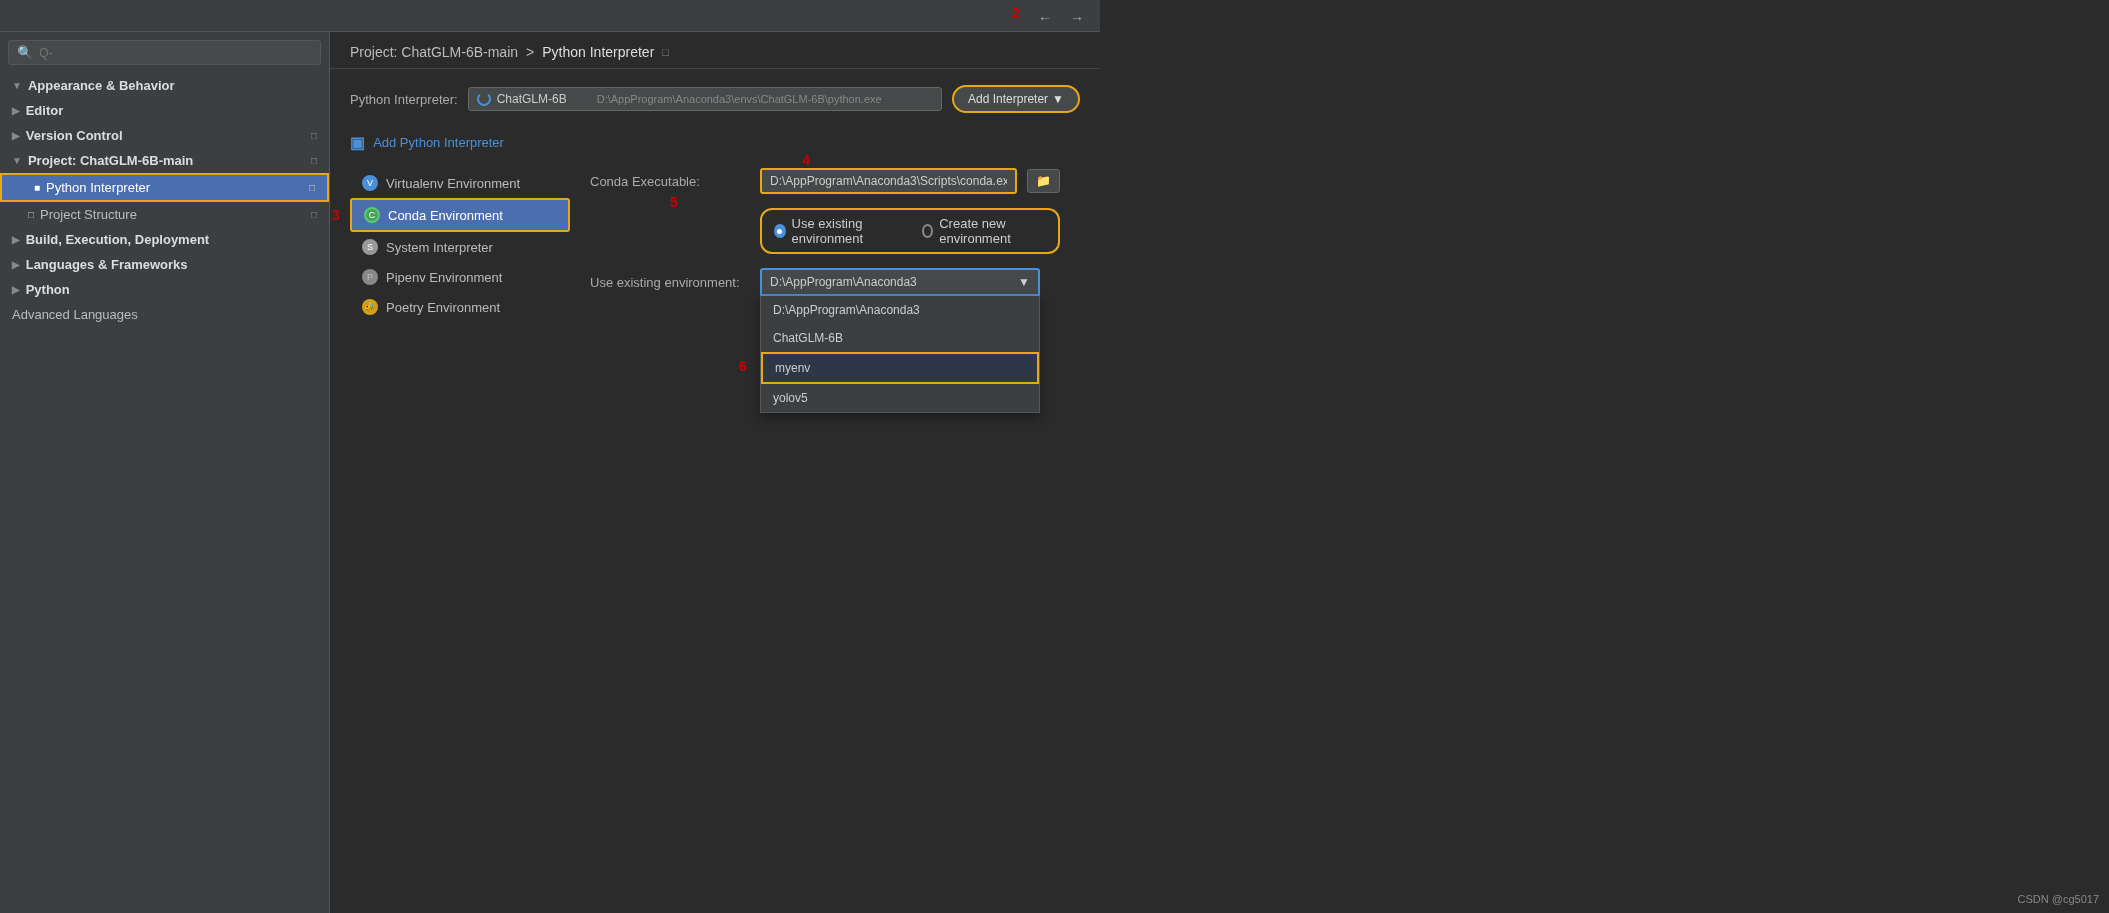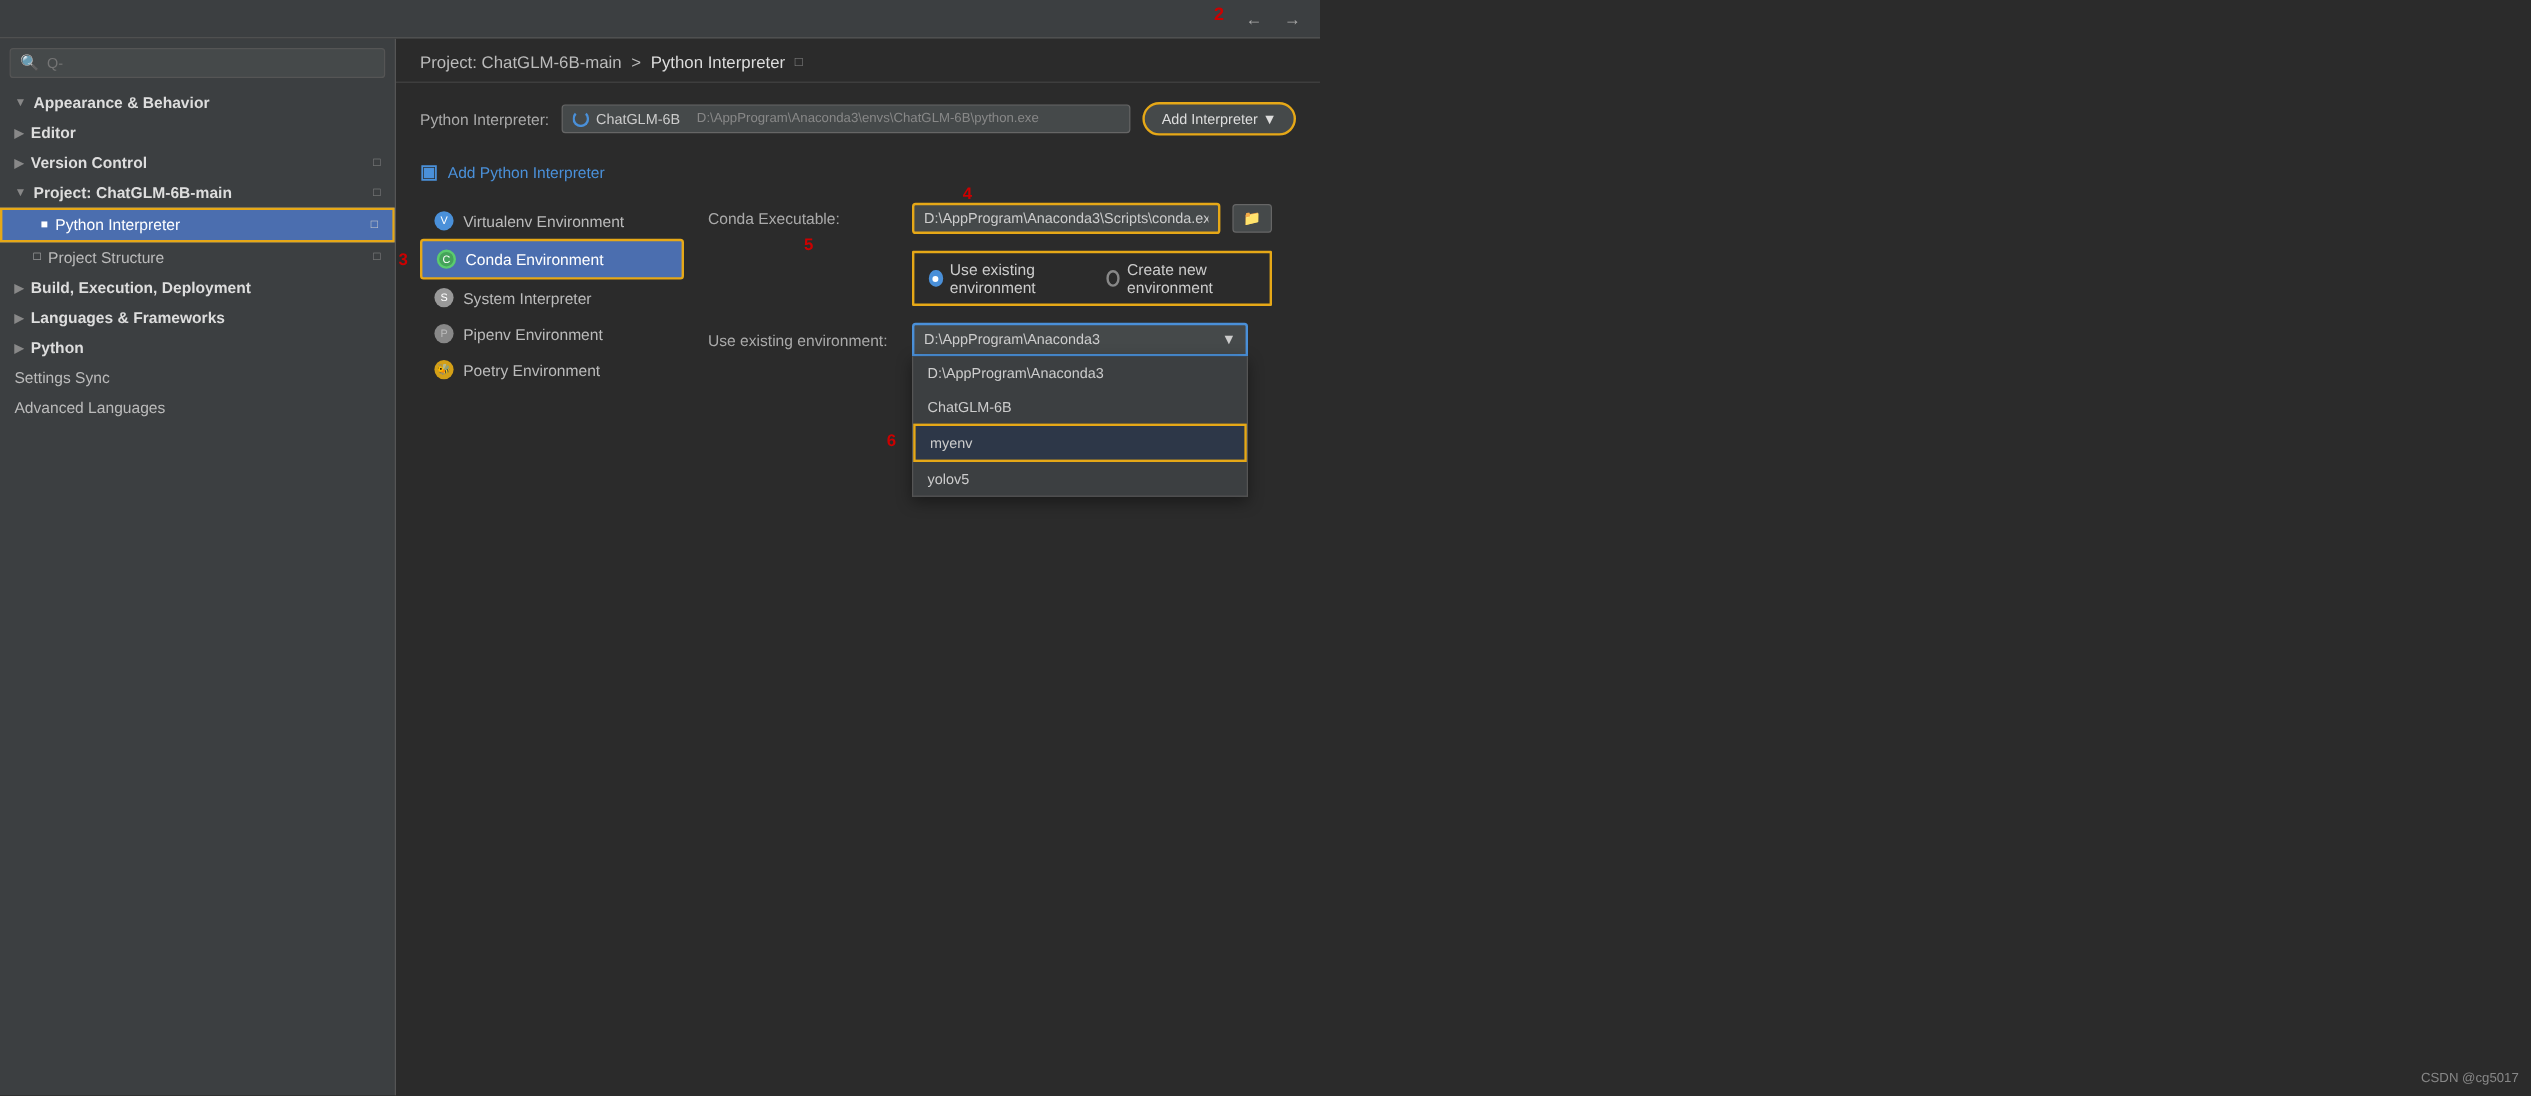--- a/index.html
+++ b/index.html
@@ -405,23 +405,20 @@
     <div class="sidebar-item section-header">
       <span class="chevron">▶</span>
       <span>Languages &amp; Frameworks</span>
     </div>
 
     <div class="sidebar-item section-header">
       <span class="chevron">▶</span>
       <span>Python</span>
     </div>
 
-    <div class="sidebar-item">
-      <span>Settings Sync</span>
-    </div>
 
     <div class="sidebar-item">
       <span>Advanced Languages</span>
     </div>
   </div>
 
   <div class="content-area">
 
     <div class="breadcrumb">
       <span>Project: ChatGLM-6B-main</span>
@@ -430,21 +427,21 @@
       <span style="color:#888;font-size:11px">□</span>
     </div>
 
     <div class="content-body">
 
       <div class="interpreter-row">
         <span class="interpreter-label">Python Interpreter:</span>
         <div class="interpreter-select">
           <span class="spin-icon"></span>
           <span>ChatGLM-6B</span>
-          <span style="color:#888;margin-left:8px;font-size:11px">D:\AppProgram\Anaconda3\envs\ChatGLM-6B\python.exe</span>
+          <span style="color:#888;margin-left:24px;font-size:11px">D:\AppProgram\Anaconda3\envs\ChatGLM-6B\python.exe</span>
         </div>
         <div class="add-interpreter-btn">
           <span>Add Interpreter</span>
           <span>▼</span>
         </div>
       </div>
 
       <div class="add-python-link">
         <span style="font-size:16px;color:#4a90d9;font-weight:bold">▣</span>
         <span>Add Python Interpreter</span>
@@ -486,21 +483,21 @@
           <div class="settings-row" style="position:relative;">
             <span class="settings-label">Conda Executable:</span>
             <span style="position:absolute;right:250px;top:-16px;color:#cc0000;font-weight:bold;font-size:14px">4</span>
             <input class="settings-input" type="text" value="D:\AppProgram\Anaconda3\Scripts\conda.exe" style="">
             <button class="folder-btn">📁</button>
           </div>
 
           <div class="settings-row" style="position:relative;display:flex;align-items:center;gap:10px;">
             <span class="settings-label" style="min-width:160px;"></span>
             <span style="position:absolute;left:80px;top:-14px;color:#cc0000;font-weight:bold;font-size:14px">5</span>
-            <div style="border:2px solid #e6a817;padding:6px 12px;border-radius:1px;display:flex;align-items:center;gap:20px;">
+            <div style="border:2px solid #e6a817;padding:6px 12px;border-radius:12px;display:flex;align-items:center;gap:20px;">
               <div class="radio-option">
                 <div class="radio-circle checked"></div>
                 <span class="radio-label">Use existing environment</span>
               </div>
               <div class="radio-option">
                 <div class="radio-circle"></div>
                 <span class="radio-label">Create new environment</span>
               </div>
             </div>
           </div>

